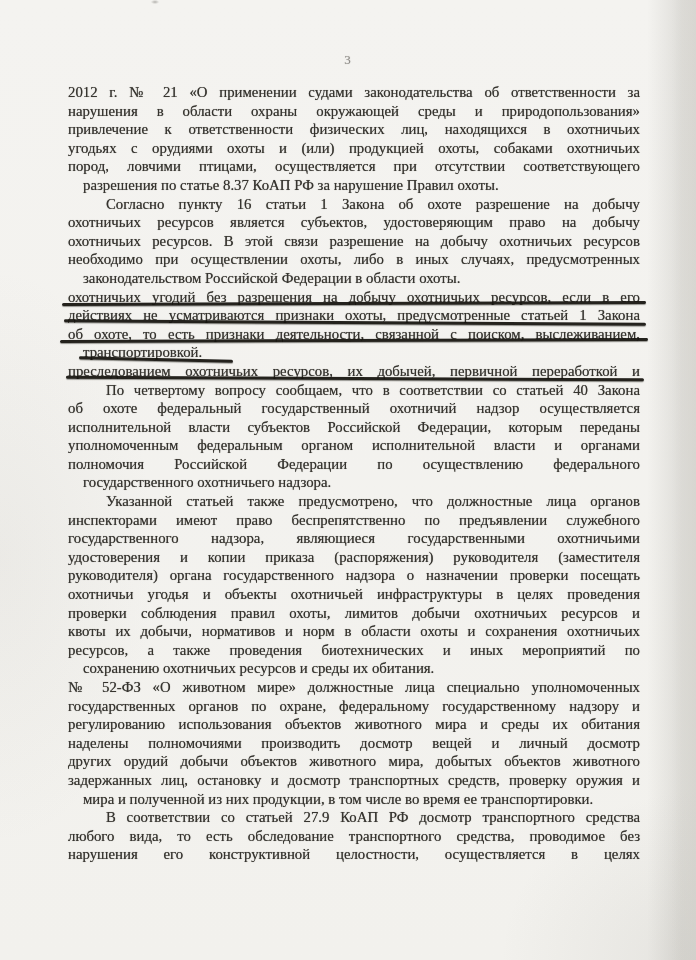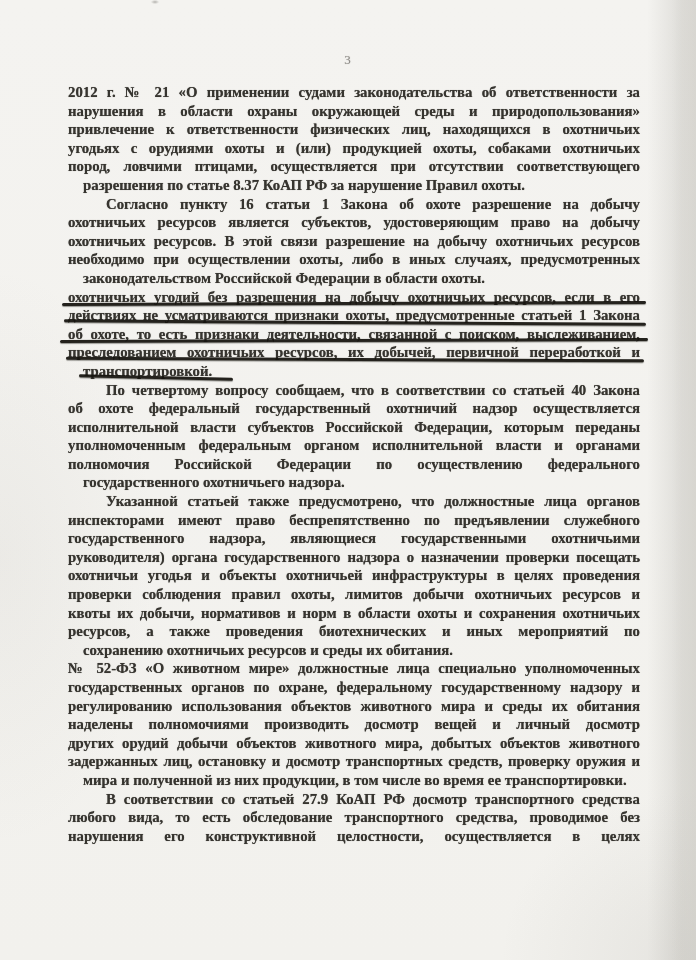--- a/index.html
+++ b/index.html
@@ -37,21 +37,20 @@
     color: #8f8d88;
     text-shadow: 0 0 1px rgba(143,141,136,.6);
   }
   .text-column {
     width: 572px;
     margin: 15px 0 0 68px;
     font-size: 14.8px;
     line-height: 18.6px;
     color: #36342f;
     text-shadow: 0 0 0.7px rgba(54,52,47,.75);
-    font-weight: bold;
   }
   .para { margin: 0; }
   .line {
     position: relative;
     text-align: justify;
     text-align-last: justify;
     white-space: normal;
   }
   .line.para-end { text-align-last: left; margin-left: 15px; }
   .line.indent { text-indent: 38px; }
@@ -83,35 +82,36 @@
         <div class="line indent"><span>Согласно пункту 16 статьи 1 Закона об охоте разрешение на добычу</span></div>
         <div class="line"><span>охотничьих ресурсов является субъектов, удостоверяющим право на добычу</span></div>
         <div class="line"><span>охотничьих ресурсов. В этой связи разрешение на добычу охотничьих ресурсов</span></div>
         <div class="line"><span>необходимо при осуществлении охоты, либо в иных случаях, предусмотренных</span></div>
         <div class="line para-end"><span>законодательством Российской Федерации в области охоты.</span></div>
       </div>
       <div class="para">
         <div class="line"><span>охотничьих угодий без разрешения на добычу охотничьих ресурсов, если в его</span><div class="pen-stroke" style="left: -6px; width: 584px; top: 14.5px; transform: rotate(-0.2deg);"></div></div>
         <div class="line"><span>действиях не усматриваются признаки охоты, предусмотренные статьей 1 Закона</span><div class="pen-stroke" style="left: -4px; width: 582px; top: 15px; transform: rotate(0.35deg);"></div></div>
         <div class="line"><span>об охоте, то есть признаки деятельности, связанной с поиском, выслеживанием,</span><div class="pen-stroke" style="left: -8px; width: 588px; top: 14.5px; transform: rotate(-0.2deg);"></div></div>
+        <div class="line para-end"><span>транспортировкой.</span><div class="pen-stroke" style="left: -4px; width: 154px; top: 14.5px; transform: rotate(1.4deg);"></div></div>
         <div class="line"><span>преследованием охотничьих ресурсов, их добычей, первичной переработкой и</span><div class="pen-stroke" style="left: -2px; width: 578px; top: 15px; transform: rotate(0.25deg);"></div></div>
-        <div class="line para-end"><span>транспортировкой.</span><div class="pen-stroke" style="left: -4px; width: 154px; top: 14.5px; transform: rotate(1.4deg);"></div></div>
       </div>
       <div class="para">
         <div class="line indent"><span>По четвертому вопросу сообщаем, что в соответствии со статьей 40 Закона</span></div>
         <div class="line"><span>об охоте федеральный государственный охотничий надзор осуществляется</span></div>
         <div class="line"><span>исполнительной власти субъектов Российской Федерации, которым переданы</span></div>
         <div class="line"><span>уполномоченным федеральным органом исполнительной власти и органами</span></div>
         <div class="line"><span>полномочия Российской Федерации по осуществлению федерального</span></div>
         <div class="line para-end"><span>государственного охотничьего надзора.</span></div>
       </div>
       <div class="para">
         <div class="line indent"><span>Указанной статьей также предусмотрено, что должностные лица органов</span></div>
         <div class="line"><span>инспекторами имеют право беспрепятственно по предъявлении служебного</span></div>
         <div class="line"><span>государственного надзора, являющиеся государственными охотничьими</span></div>
+        <div class="line"><span>удостоверения и копии приказа (распоряжения) руководителя (заместителя</span></div>
         <div class="line"><span>руководителя) органа государственного надзора о назначении проверки посещать</span></div>
         <div class="line"><span>охотничьи угодья и объекты охотничьей инфраструктуры в целях проведения</span></div>
         <div class="line"><span>проверки соблюдения правил охоты, лимитов добычи охотничьих ресурсов и</span></div>
         <div class="line"><span>квоты их добычи, нормативов и норм в области охоты и сохранения охотничьих</span></div>
         <div class="line"><span>ресурсов, а также проведения биотехнических и иных мероприятий по</span></div>
         <div class="line para-end"><span>сохранению охотничьих ресурсов и среды их обитания.</span></div>
       </div>
       <div class="para">
         <div class="line"><span>№ 52-ФЗ «О животном мире» должностные лица специально уполномоченных</span></div>
         <div class="line"><span>государственных органов по охране, федеральному государственному надзору и</span></div>

